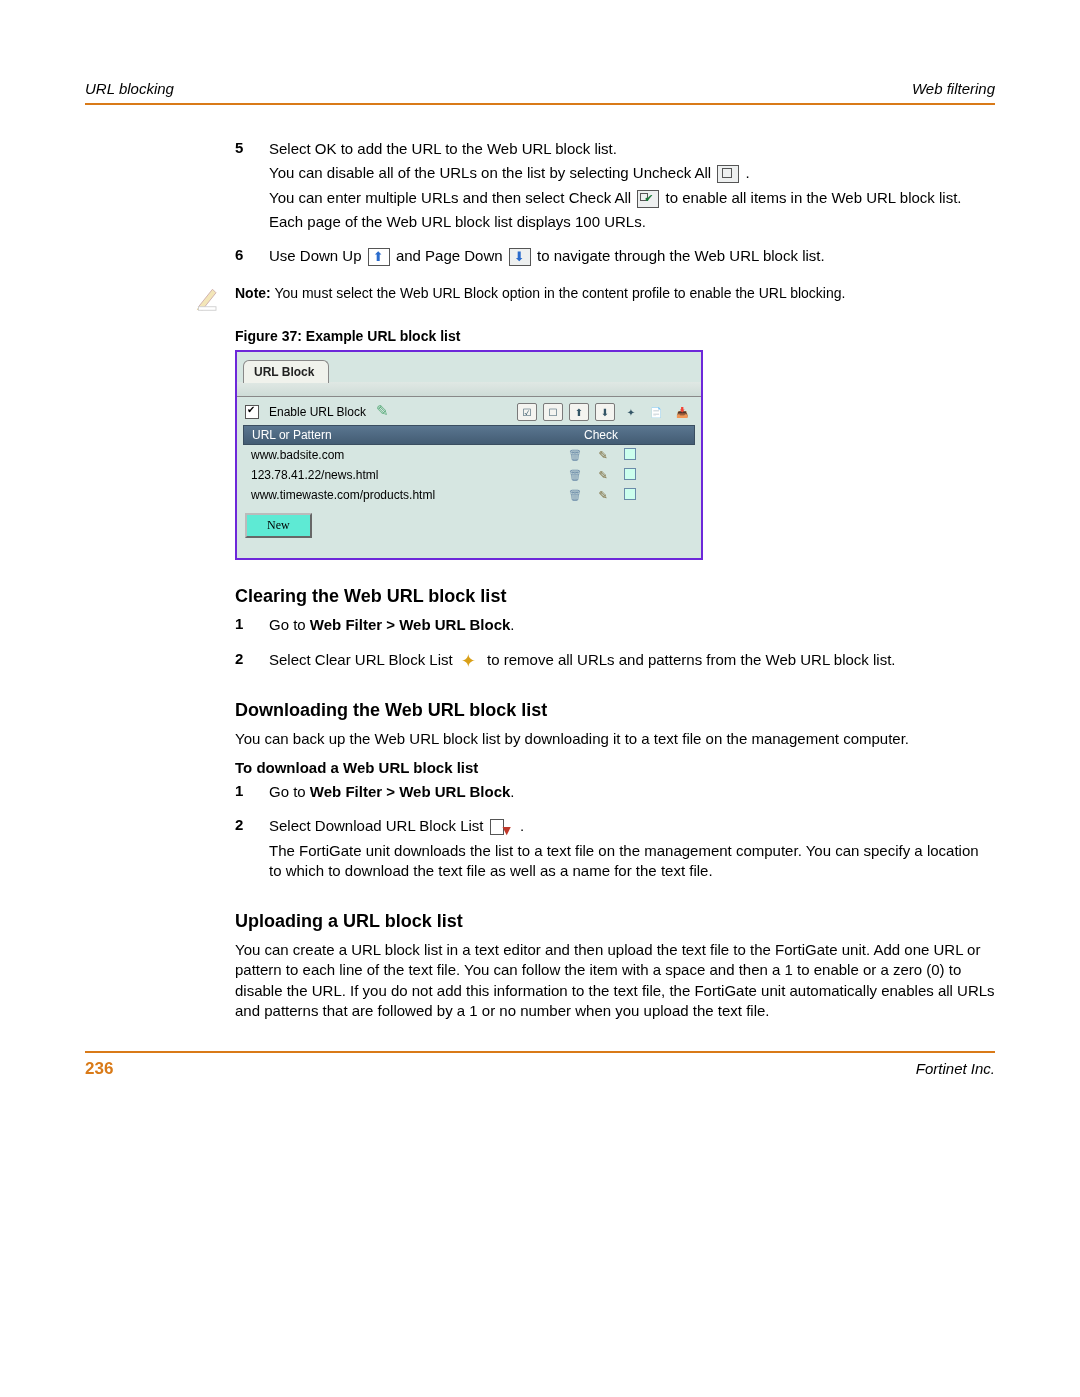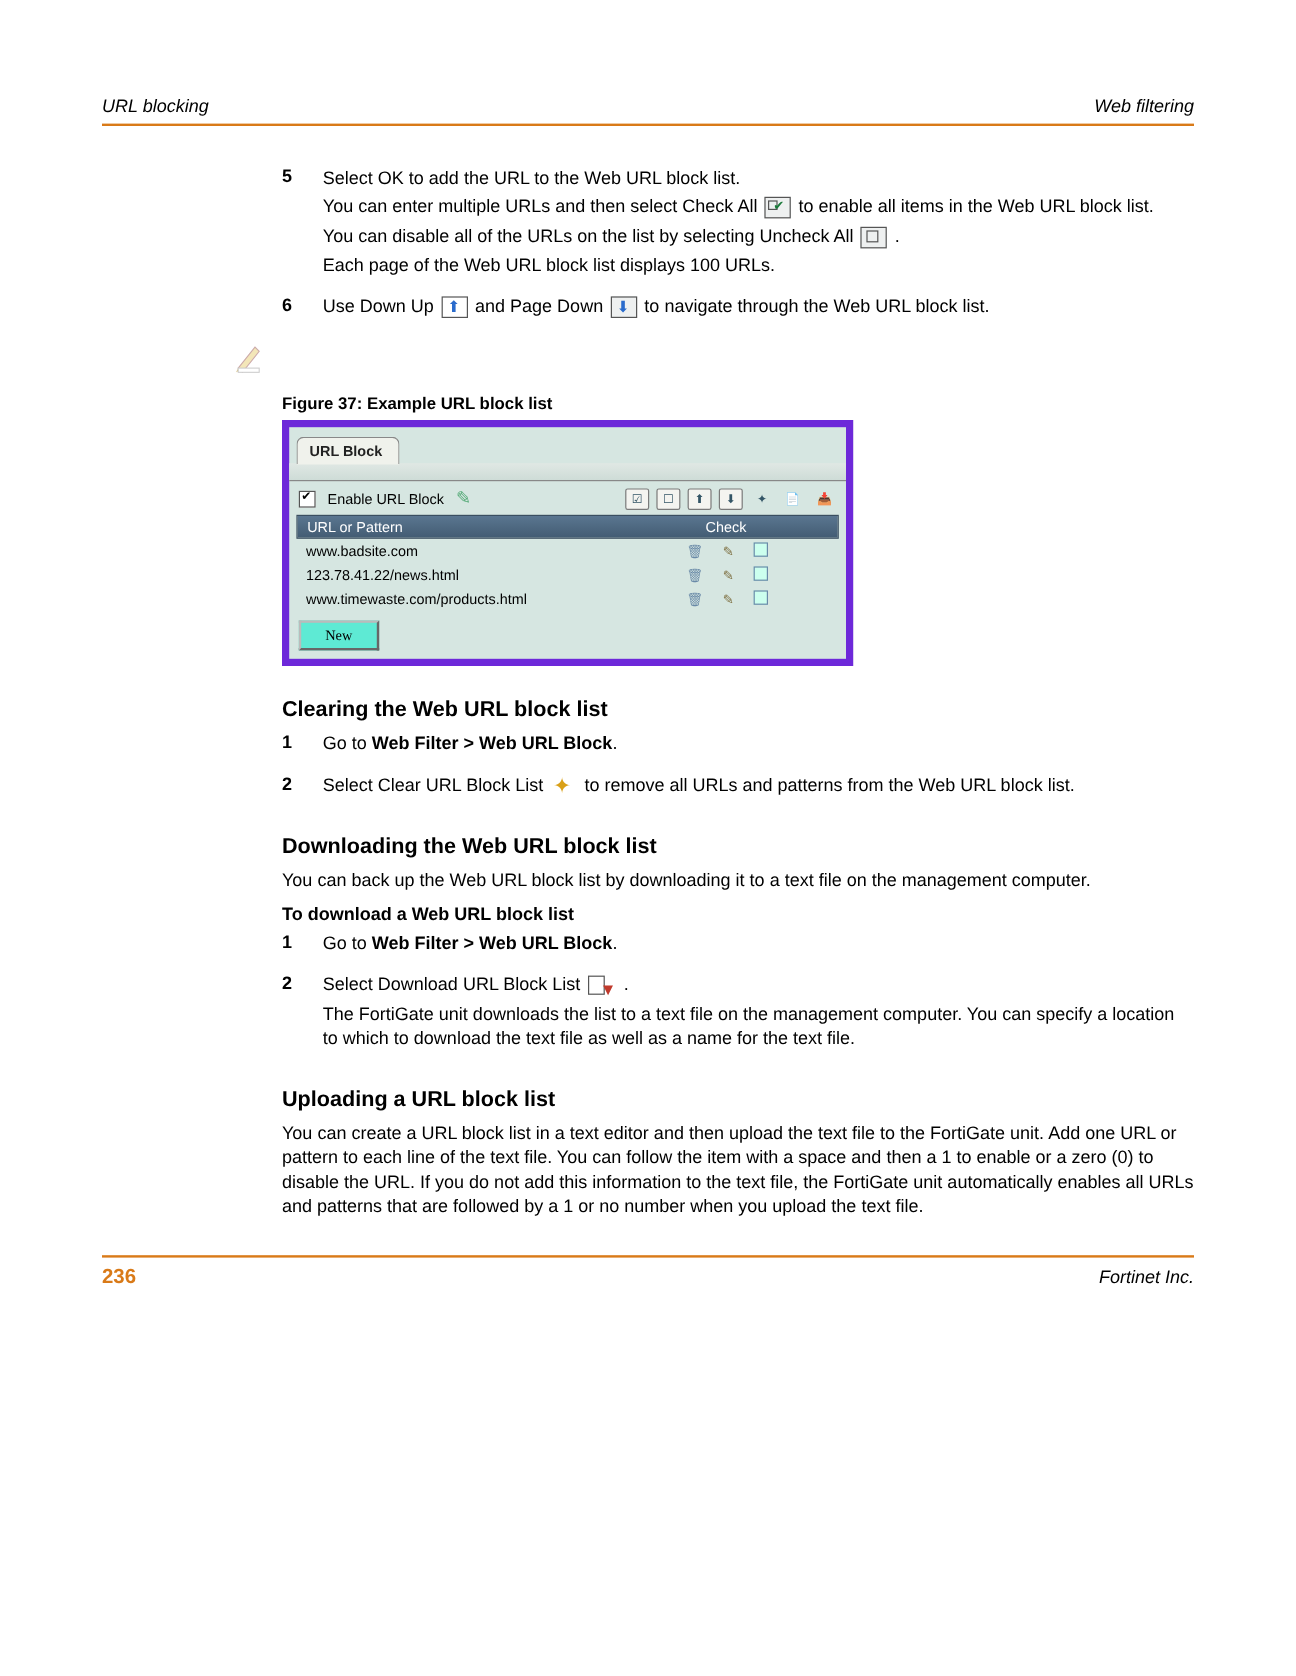--- a/index.html
+++ b/index.html
@@ -170,27 +170,27 @@
   h3.subhead {
     font-size: 18px;
     font-weight: bold;
     margin: 26px 0 8px 0;
   }
   .bold { font-weight: bold; }
 
   
   .ui-panel {
     width: 464px;
-    border: 6px solid #6d28d9;
+    border: 2px solid #6d28d9;
     background: #d6e6e1;
     font-family: Tahoma, Arial, sans-serif;
     font-size: 12px;
     margin-left: 0;
     margin-bottom: 10px;
-    padding-bottom: 7px;
+    padding-bottom: 20px;
   }
   .ui-tab {
     display: inline-block;
     background: #f0f2ec;
     border: 1px solid #888;
     border-bottom: none;
     border-top-left-radius: 6px;
     border-top-right-radius: 6px;
     padding: 4px 14px 4px 10px;
     margin: 8px 0 0 6px;
@@ -304,28 +304,28 @@
   <hr class="header-rule">
 
   <div class="content">
 
     <ol class="steps">
       <li>
         <span class="num">5</span>
         <div class="body">
           <p>Select OK to add the URL to the Web URL block list.</p>
           <p>
+            <span>You can disable all of the URLs on the list by selecting Uncheck All </span>
+            <span class="inline-icon icon-uncheck-all"></span>
+            <span> .</span>
+          </p>
+          <p>
             <span>You can enter multiple URLs and then select Check All </span>
             <span class="inline-icon icon-check-all"></span>
             <span> to enable all items in the Web URL block list.</span>
-          </p>
-          <p>
-            <span>You can disable all of the URLs on the list by selecting Uncheck All </span>
-            <span class="inline-icon icon-uncheck-all"></span>
-            <span> .</span>
           </p>
           <p>Each page of the Web URL block list displays 100 URLs.</p>
         </div>
       </li>
       <li>
         <span class="num">6</span>
         <div class="body">
           <p>
             <span>Use Down Up </span>
             <span class="inline-icon icon-pageup"></span>
@@ -337,20 +337,24 @@
       </li>
     </ol>
 
     <div class="note-row">
       <div class="note-icon-cell">
         <svg class="note-pen-icon" viewBox="0 0 32 32">
           <path d="M4 26 L20 6 L24 10 L8 30 Z" fill="#f3e6b8" stroke="#caa"></path>
           <path d="M4 26 L2 30 L6 28 Z" fill="#d7c48a"></path>
           <rect x="4" y="26" width="20" height="4" fill="#fff" stroke="#ccc"></rect>
         </svg>
+      </div>
+      <div class="note-text">
+        <span class="bold">Note:</span>
+        <span> You must select the Web URL Block option in the content profile to enable the URL blocking.</span>
       </div>
     </div>
 
     <div class="figure-caption">Figure 37: Example URL block list</div>
 
     <div class="ui-panel">
       <span class="ui-tab">URL Block</span>
       <div class="ui-tabstrip-bg"></div>
 
       <div class="ui-toolbar">

